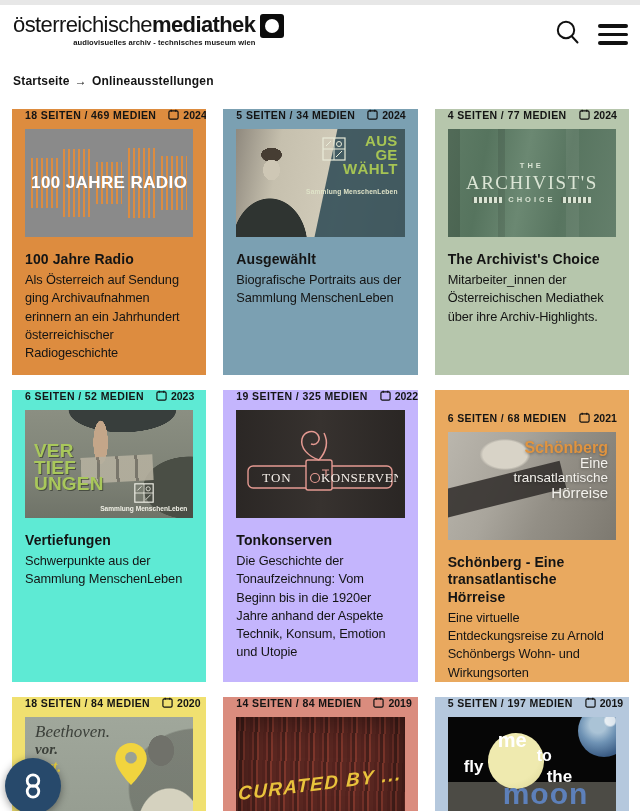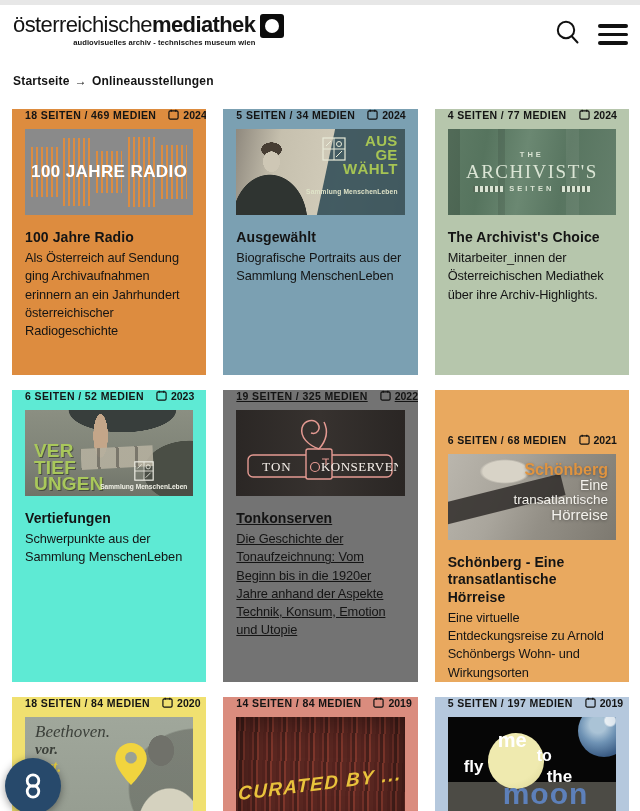--- a/index.html
+++ b/index.html
@@ -24,21 +24,21 @@
   
   .breadcrumb{padding:0 13px;margin-top:24px;font-size:12px;font-weight:700;letter-spacing:0.2px;}
   .breadcrumb .sep{margin:0 5px;font-weight:400;}
   
   .grid{display:grid;grid-template-columns:repeat(3,1fr);grid-template-rows:266px 292px 320px;
         column-gap:17px;row-gap:15px;padding:0 11px 0 12px;margin-top:21px;}
   .card{padding:0 13px;overflow:hidden;display:flex;flex-direction:column;cursor:pointer;}
   .card-head{display:flex;justify-content:space-between;align-items:center;margin-bottom:8px;}
   .meta{font-size:10.5px;font-weight:700;letter-spacing:0.4px;white-space:nowrap;}
   .year{display:flex;align-items:center;gap:4px;font-size:10.5px;font-weight:700;margin-left:12px;}
-  .thumb{position:relative;height:86px;overflow:hidden;flex:none;}
+  .thumb{position:relative;height:108px;overflow:hidden;flex:none;}
   .row3 .thumb{height:120px;}
   .card-title{font-size:14px;font-weight:800;margin:14px 0 3px;letter-spacing:0.1px;line-height:1.25;}
   .card-desc{font-size:12.8px;line-height:1.42;margin:0;letter-spacing:-0.1px;}
   
   .t-radio{background:#8a8a8a;display:flex;align-items:center;justify-content:center;}
   .wave{position:absolute;inset:0;display:flex;align-items:center;justify-content:space-between;padding:0 6px;}
   .wv{width:17%;background:repeating-linear-gradient(90deg,#dd8c3f 0 2px,rgba(0,0,0,0) 2px 5px);}
   .wv:nth-child(1){height:50px;}.wv:nth-child(2){height:68px;}
   .wv:nth-child(3){height:42px;}.wv:nth-child(4){height:70px;}.wv:nth-child(5){height:54px;}
   .t-radio-text{position:relative;color:#fff;font-size:17px;font-weight:800;letter-spacing:0.4px;}
@@ -225,21 +225,21 @@
             <line x1="8.5" y1="0.8" x2="8.5" y2="3" stroke="#111" stroke-width="1.3"></line>
           </svg>
         <span>2024</span>
       </span>
     </div>
     <div class="thumb t-arch">
       <div class="arch-the">THE</div>
       <div class="arch-main">ARCHIVIST'S</div>
       <div class="arch-row">
         <span class="strip"></span>
-        <span class="arch-choice">SEITEN</span>
+        <span class="arch-choice">CHOICE</span>
         <span class="strip"></span>
       </div>
     </div>
     <h3 class="card-title">The Archivist's Choice</h3>
     <p class="card-desc">Mitarbeiter_innen der Österreichischen Mediathek über ihre Archiv-Highlights.</p>
   </article>
 
   <article class="card" style="background: #5eead4;">
     <div class="card-head">
       <span class="meta">6 SEITEN / 52 MEDIEN</span>
@@ -267,21 +267,21 @@
           <circle cx="17" cy="7" r="2.5" stroke="#f0f0e6" stroke-width="1"></circle>
           <path d="M4 9 9 4 M14 20 20 14" stroke="#f0f0e6" stroke-width="1"></path>
         </svg>
         <div class="vert-cap">Sammlung MenschenLeben</div>
       </div>
     </div>
     <h3 class="card-title">Vertiefungen</h3>
     <p class="card-desc">Schwerpunkte aus der Sammlung MenschenLeben</p>
   </article>
 
-  <article class="card" style="background: #737373; text-decoration: underline;">
+  <article class="card" style="background: #c4b5fd;">
     <div class="card-head">
       <span class="meta">19 SEITEN / 325 MEDIEN</span>
       <span class="year">
         <svg width="11" height="11" viewBox="0 0 12 12" fill="none">
             <rect x="1" y="2" width="10" height="9" rx="1.5" stroke="#111" stroke-width="1.3"></rect>
             <line x1="3.5" y1="0.8" x2="3.5" y2="3" stroke="#111" stroke-width="1.3"></line>
             <line x1="8.5" y1="0.8" x2="8.5" y2="3" stroke="#111" stroke-width="1.3"></line>
           </svg>
         <span>2022</span>
       </span>

